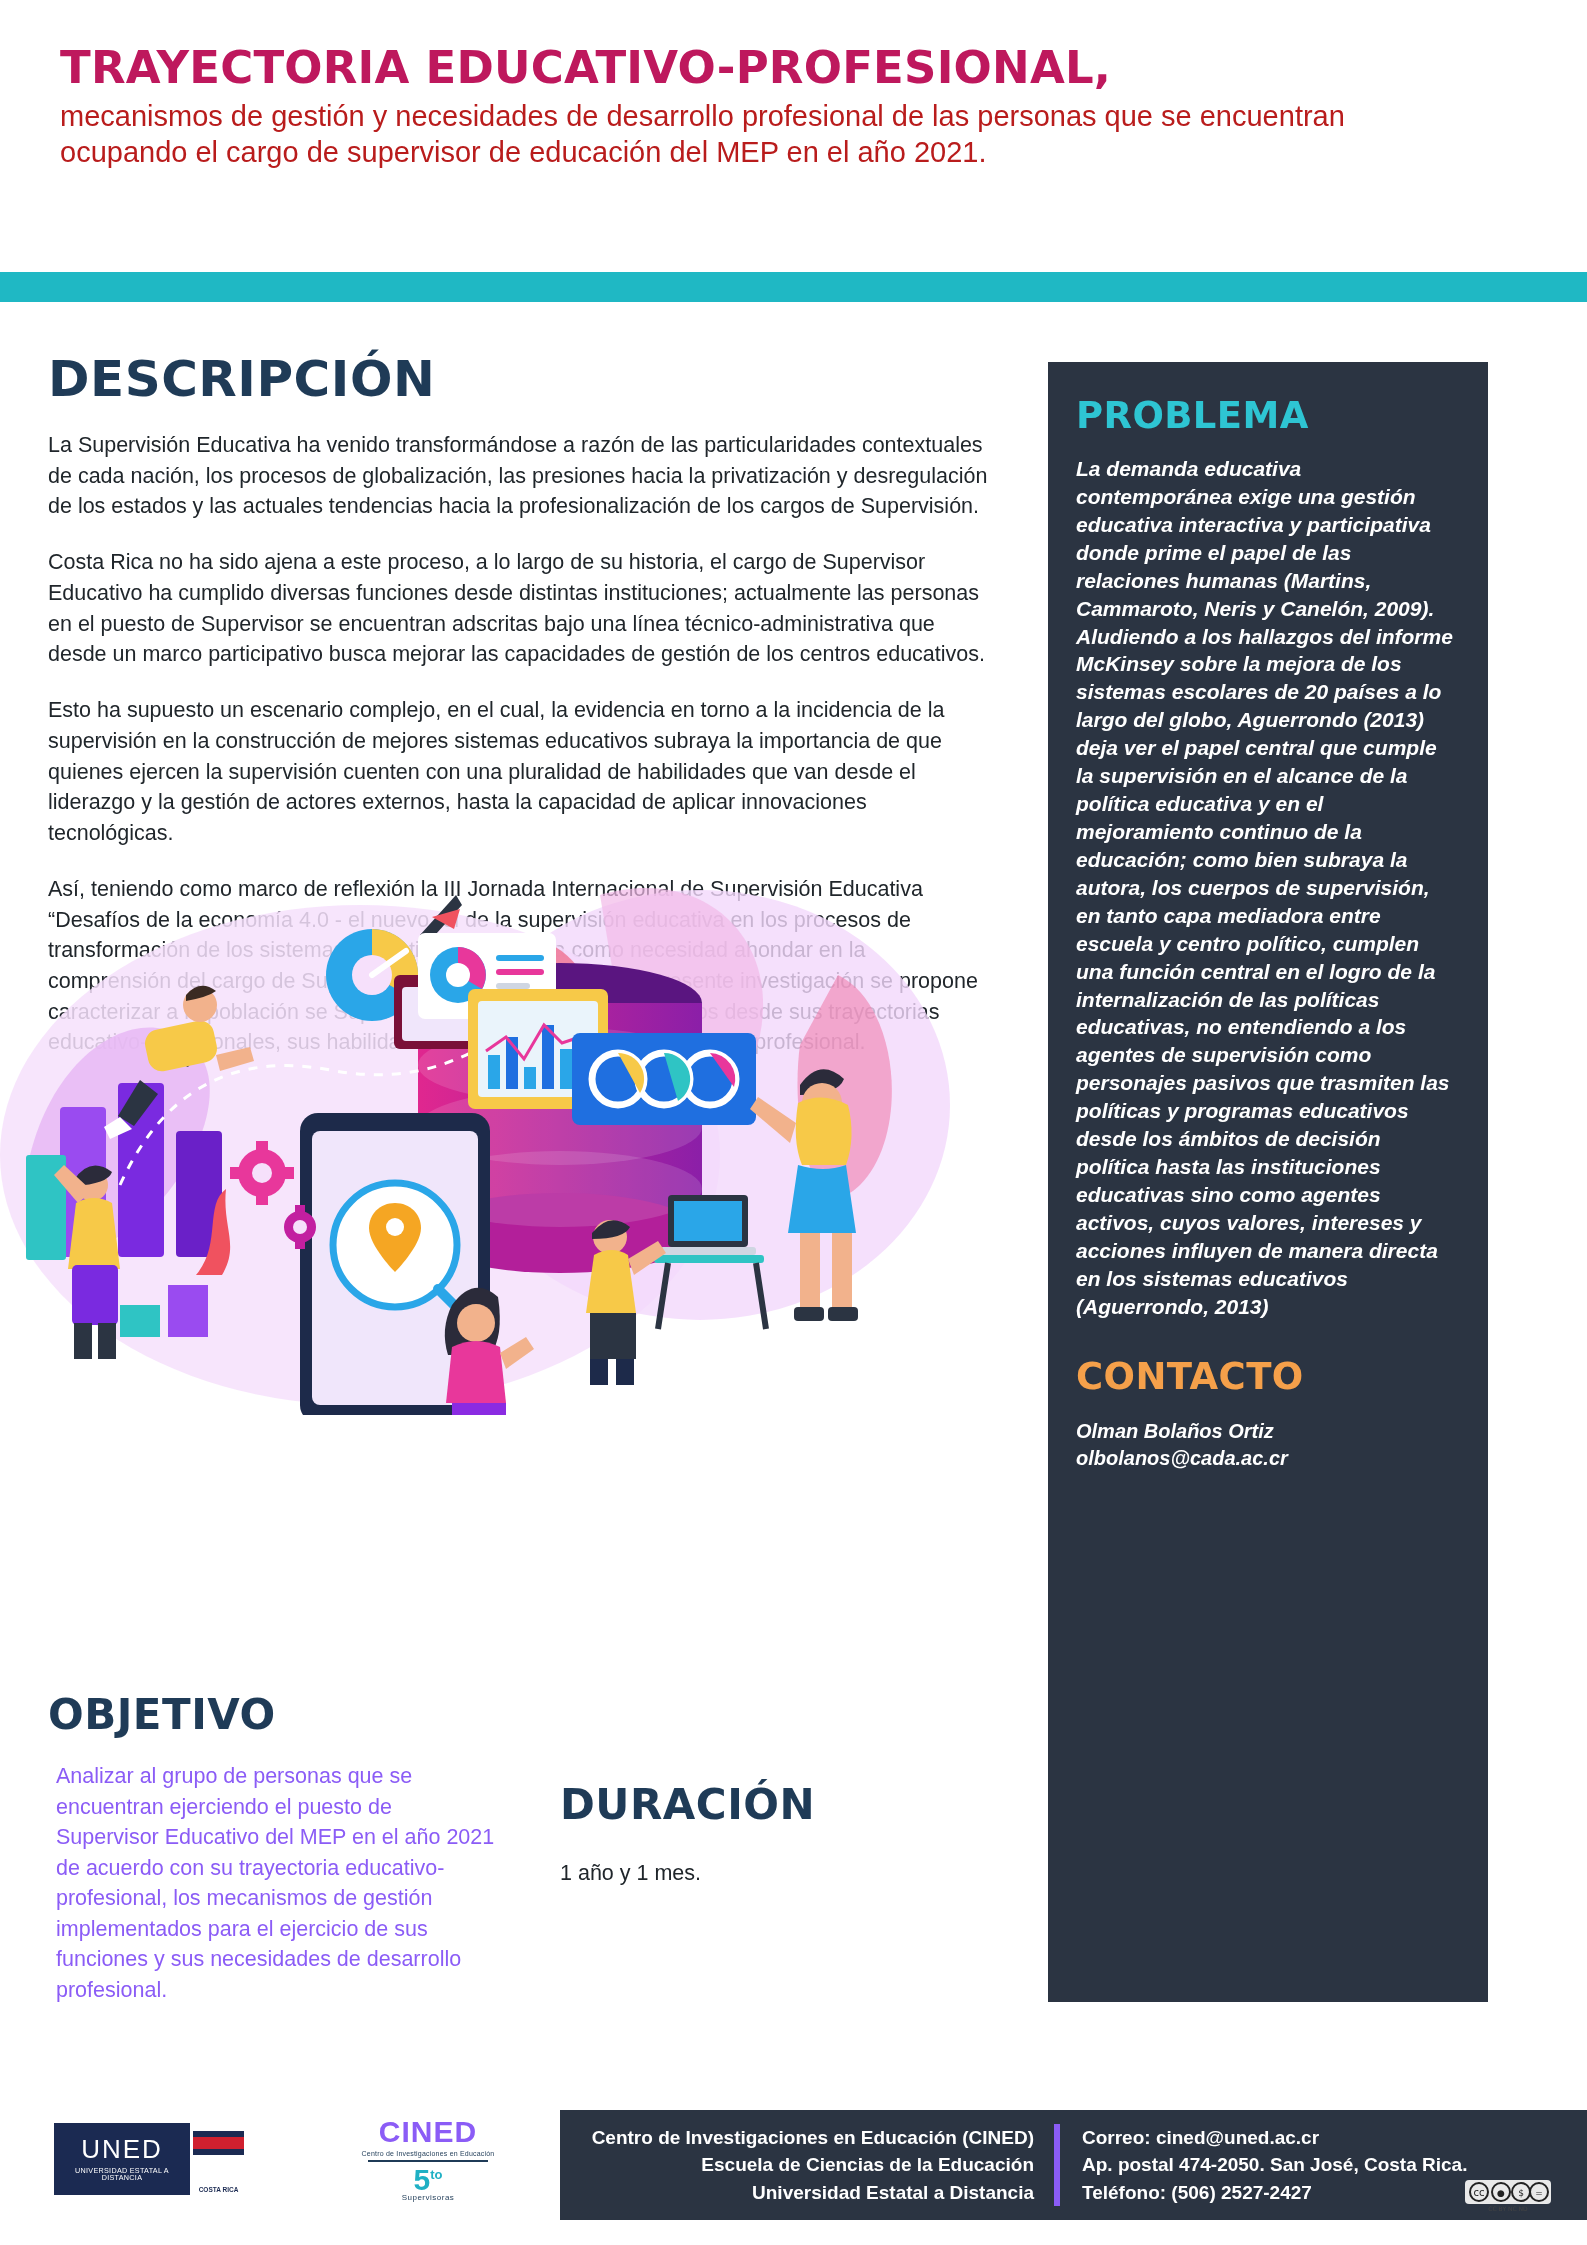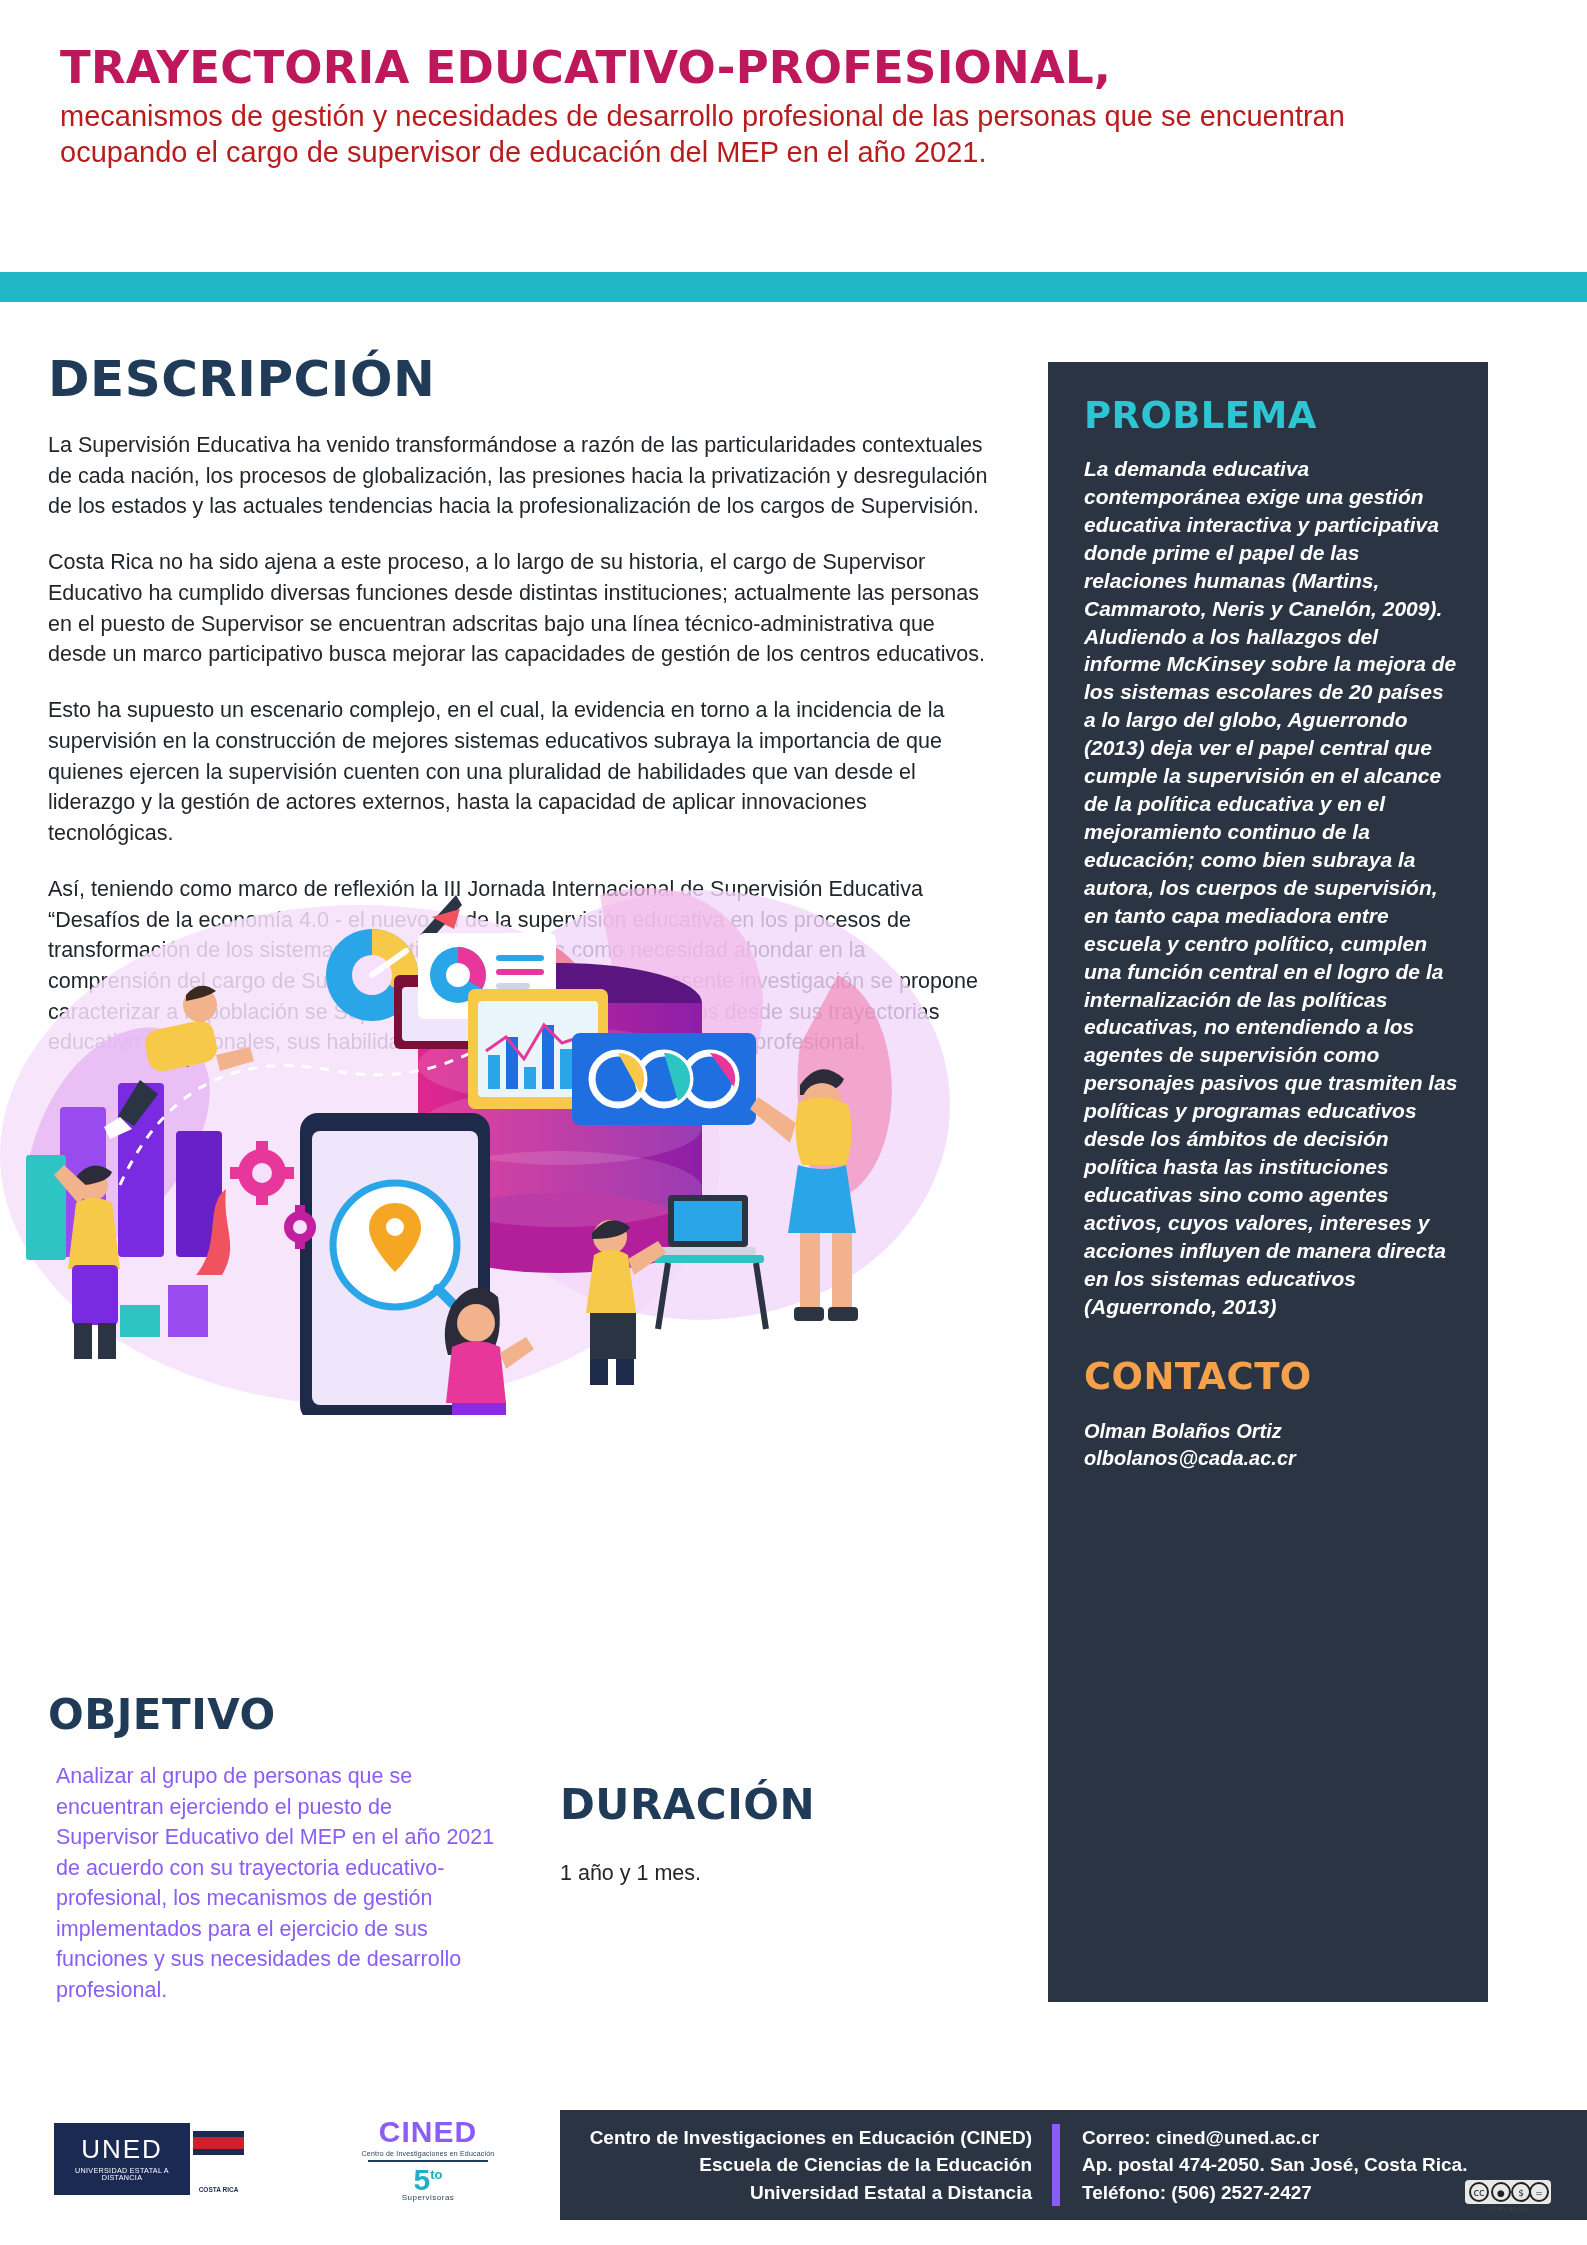--- a/index.html
+++ b/index.html
@@ -100,21 +100,21 @@
   .duracion h2 { font-size: 42px; margin-bottom: 32px; }
   .duracion p { font-size: 21.5px; color: #20262b; margin: 0; }
 
   
   .panel {
     position: absolute;
     left: 1048px; top: 362px;
     width: 440px;
     height: 1640px;
     background: #2b3442;
-    padding: 32px 30px 20px 36px;
+    padding: 32px 30px 20px 28px;
   }
   .panel h2.prob {
     font-family: "DejaVu Sans", sans-serif;
     font-size: 37px;
     font-weight: bold;
     color: #2ec5d3;
     margin: 0 0 18px 0;
     letter-spacing: 0.4px;
   }
   .panel .prob-body {
@@ -148,21 +148,21 @@
     width: 1027px;
     height: 110px;
     background: #2b3442;
     display: flex;
     align-items: center;
   }
   .footer-left {
     width: 500px;
     text-align: right;
     padding-right: 20px;
-    border-right: 8px solid #8b5cf6;
+    border-right: 6px solid #8b5cf6;
     color: #ffffff;
     font-size: 19px;
     font-weight: bold;
     line-height: 1.45;
   }
   .footer-right {
     padding-left: 22px;
     color: #ffffff;
     font-size: 19px;
     font-weight: bold;

